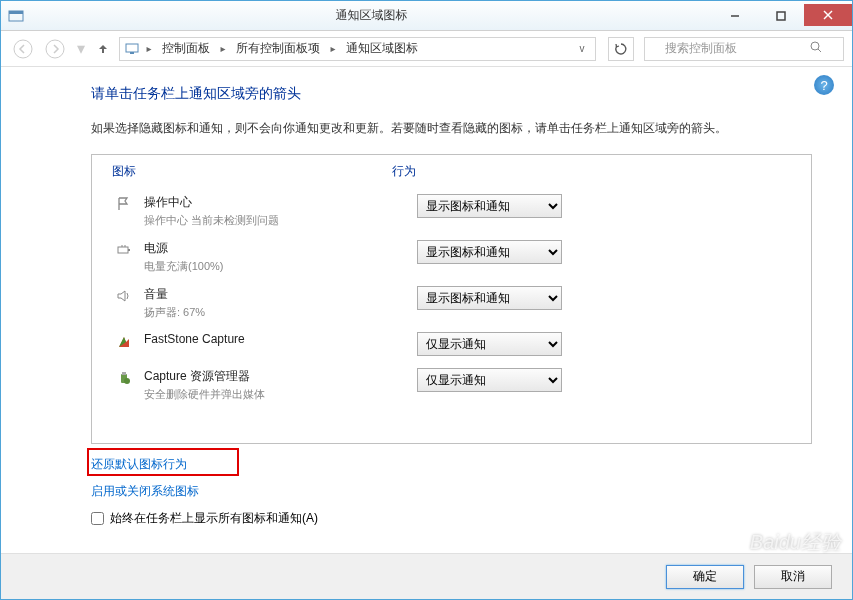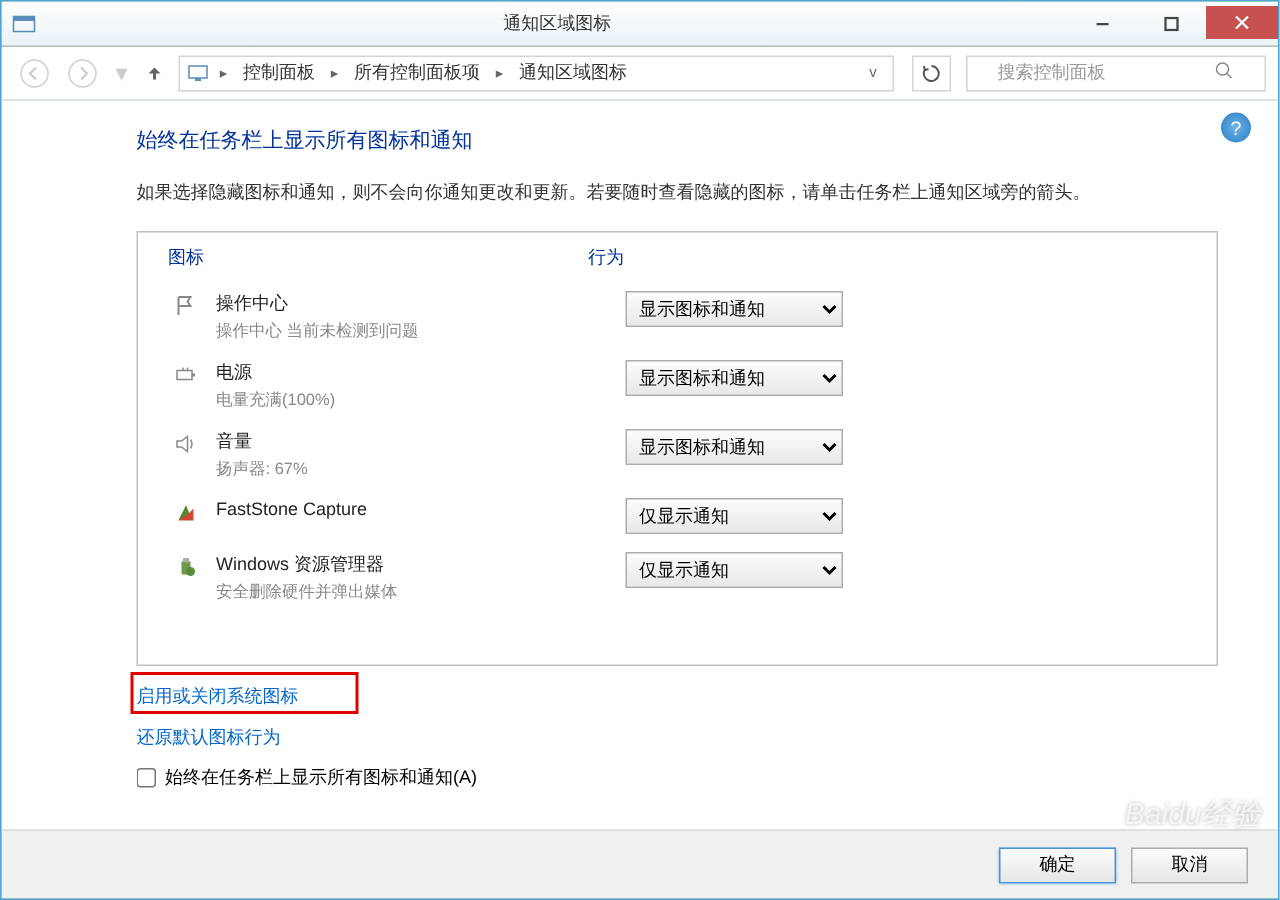--- a/index.html
+++ b/index.html
@@ -140,21 +140,21 @@
       <span>搜索控制面板</span>
       <span><svg width="14" height="14" viewBox="0 0 14 14">
             <circle cx="6" cy="6" r="4" fill="none" stroke="#888"></circle>
             <line x1="9" y1="9" x2="12" y2="12" stroke="#888"></line>
           </svg></span>
     </div>
   </div>
 
   <div class="content">
     <div class="help-icon">?</div>
-    <div class="page-title">始终在任务栏上显示所有图标和通知</div>
+    <div class="page-title">请单击任务栏上通知区域旁的箭头</div>
     <div class="page-desc">如果选择隐藏图标和通知，则不会向你通知更改和更新。若要随时查看隐藏的图标，请单击任务栏上通知区域旁的箭头。</div>
 
     <div class="icons-panel">
       <div class="icons-header">
         <div class="col-icon">图标</div>
         <div class="col-behavior">行为</div>
       </div>
       <div id="rows">
           <div class="icon-row">
             <div class="row-icon">
@@ -209,32 +209,32 @@
           </div>
           <div class="icon-row">
             <div class="row-icon">
               <svg class="ico" viewBox="0 0 16 16">
                 <rect x="5" y="4" width="6" height="9" fill="#6a9a4a" rx="1"></rect>
                 <rect x="6" y="2" width="4" height="3" fill="#aaa"></rect>
                 <circle cx="11" cy="11" r="3" fill="#5a8c3a"></circle>
               </svg>
             </div>
             <div class="row-text">
-              <div class="row-title">Windows 资源管理器</div>
+              <div class="row-title">Capture 资源管理器</div>
               <div class="row-sub">安全删除硬件并弹出媒体</div>
             </div>
             <div class="row-select"><select><option>仅显示通知</option></select></div>
           </div>
         </div>
     </div>
 
     <div class="links" style="position:relative;">
       <div class="highlight-box" style="left:-4px; top:-8px; width:152px; height:28px;"></div>
+      <a class="link">还原默认图标行为</a>
       <a class="link">启用或关闭系统图标</a>
-      <a class="link">还原默认图标行为</a>
     </div>
 
     <div class="checkbox-row">
       <input type="checkbox" style="">
       <span>始终在任务栏上显示所有图标和通知(A)</span>
     </div>
   </div>
 
   <div class="footer">
     <button class="primary">确定</button>

